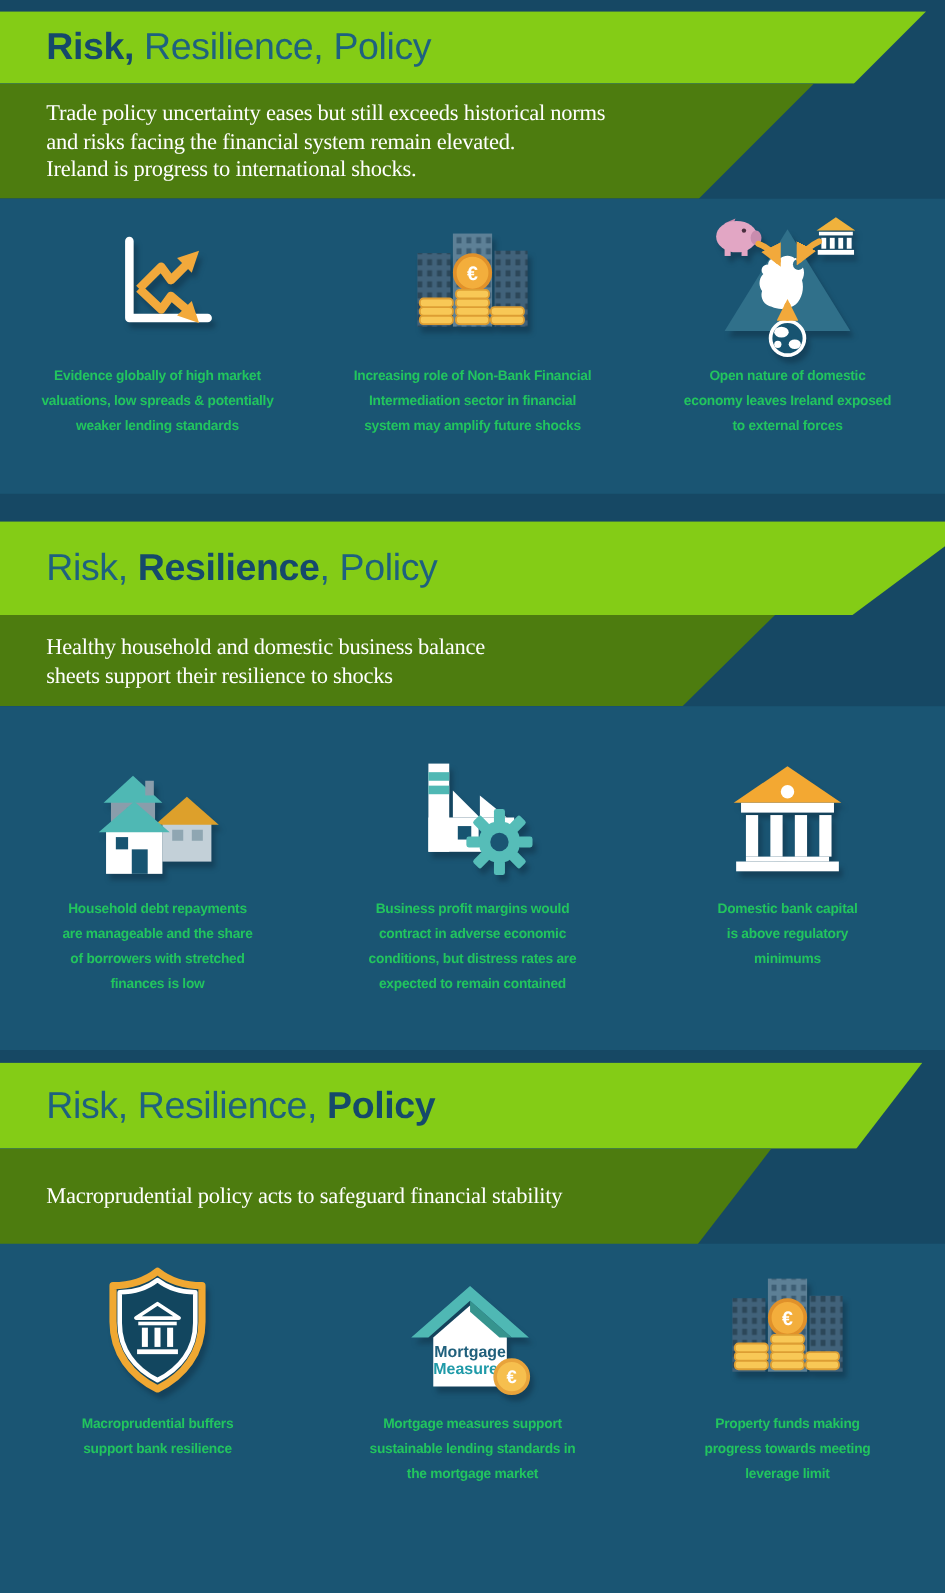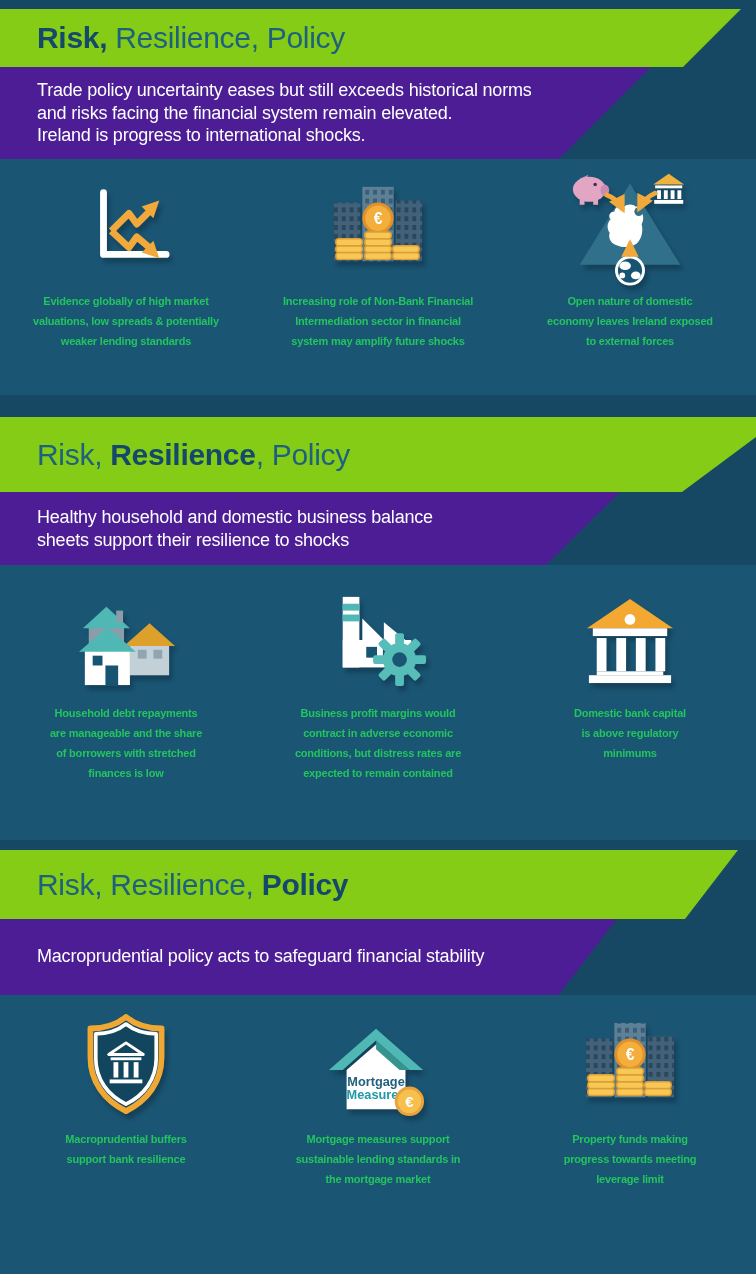--- a/index.html
+++ b/index.html
@@ -3,21 +3,21 @@
 <meta charset="utf-8">
 <style>
   html,body { margin:0; padding:0; background:#0d3347; }
   .page {
     position:relative; width:756px; height:1274px; overflow:hidden;
     background:#164864;
     font-family:"Liberation Sans", sans-serif;
   }
   .band { position:absolute; left:0; width:756px; }
   .banner { background:#84cc16;padding-left:16px; }
-  .subbanner { background:#4c1d95; }
+  .subbanner { background:#4d7c0f;font-family:Liberation Serif, serif; }
   .b1 { top:9px;  height:58px; clip-path:polygon(0 0,741px 0,683px 100%,0 100%); }
   .sb1{ top:67px; height:92px; clip-path:polygon(0 0,651px 0,559px 100%,0 100%); }
   .b2 { top:417px; height:75px; clip-path:polygon(0 0,100% 0,100% 8px,682px 100%,0 100%); }
   .sb2{ top:492px; height:73px; clip-path:polygon(0 0,620px 0,546px 100%,0 100%); }
   .b3 { top:850px; height:69px; clip-path:polygon(0 0,738px 0,685px 100%,0 100%); }
   .sb3{ top:919px; height:96px; clip-path:polygon(0 0,617px 0,543px 100%,0 100%); }
 
   .title {
     position:absolute; left:37px; font-size:30px; line-height:36px;
     color:#1e617f; letter-spacing:-0.3px; white-space:nowrap; font-weight:400;
@@ -30,21 +30,21 @@
     line-height:22.5px; letter-spacing:-0.2px; font-weight:400;
   }
   .st1 { top:12px; } .st2 { top:14px; } .st3 { top:26px; }
   .subtitle div { white-space:nowrap; }
 
   .content {
     position:absolute; left:0; width:756px; background:#1a5573;
     display:flex; justify-content:center; box-sizing:border-box;
   }
   .c1 { top:159px; height:236px; padding-top:14px; }
-  .c2 { top:565px; height:275px; padding-top:20px; }
+  .c2 { top:565px; height:275px; padding-top:34px; }
   .c3 { top:995px; height:279px; padding-top:16px; }
 
   .col { width:252px; display:flex; flex-direction:column; align-items:center; }
   .icon-slot { height:110px; display:flex; align-items:center; justify-content:center; }
   .icon-svg { filter:drop-shadow(3px 5px 2px rgba(8,30,45,0.35)); }
   .caption {
     margin-top:8px; text-align:center; color:#22c55e; font-weight:700;
     font-size:11px; line-height:20px; letter-spacing:-0.2px;
   }
   .caption div { white-space:nowrap; }

